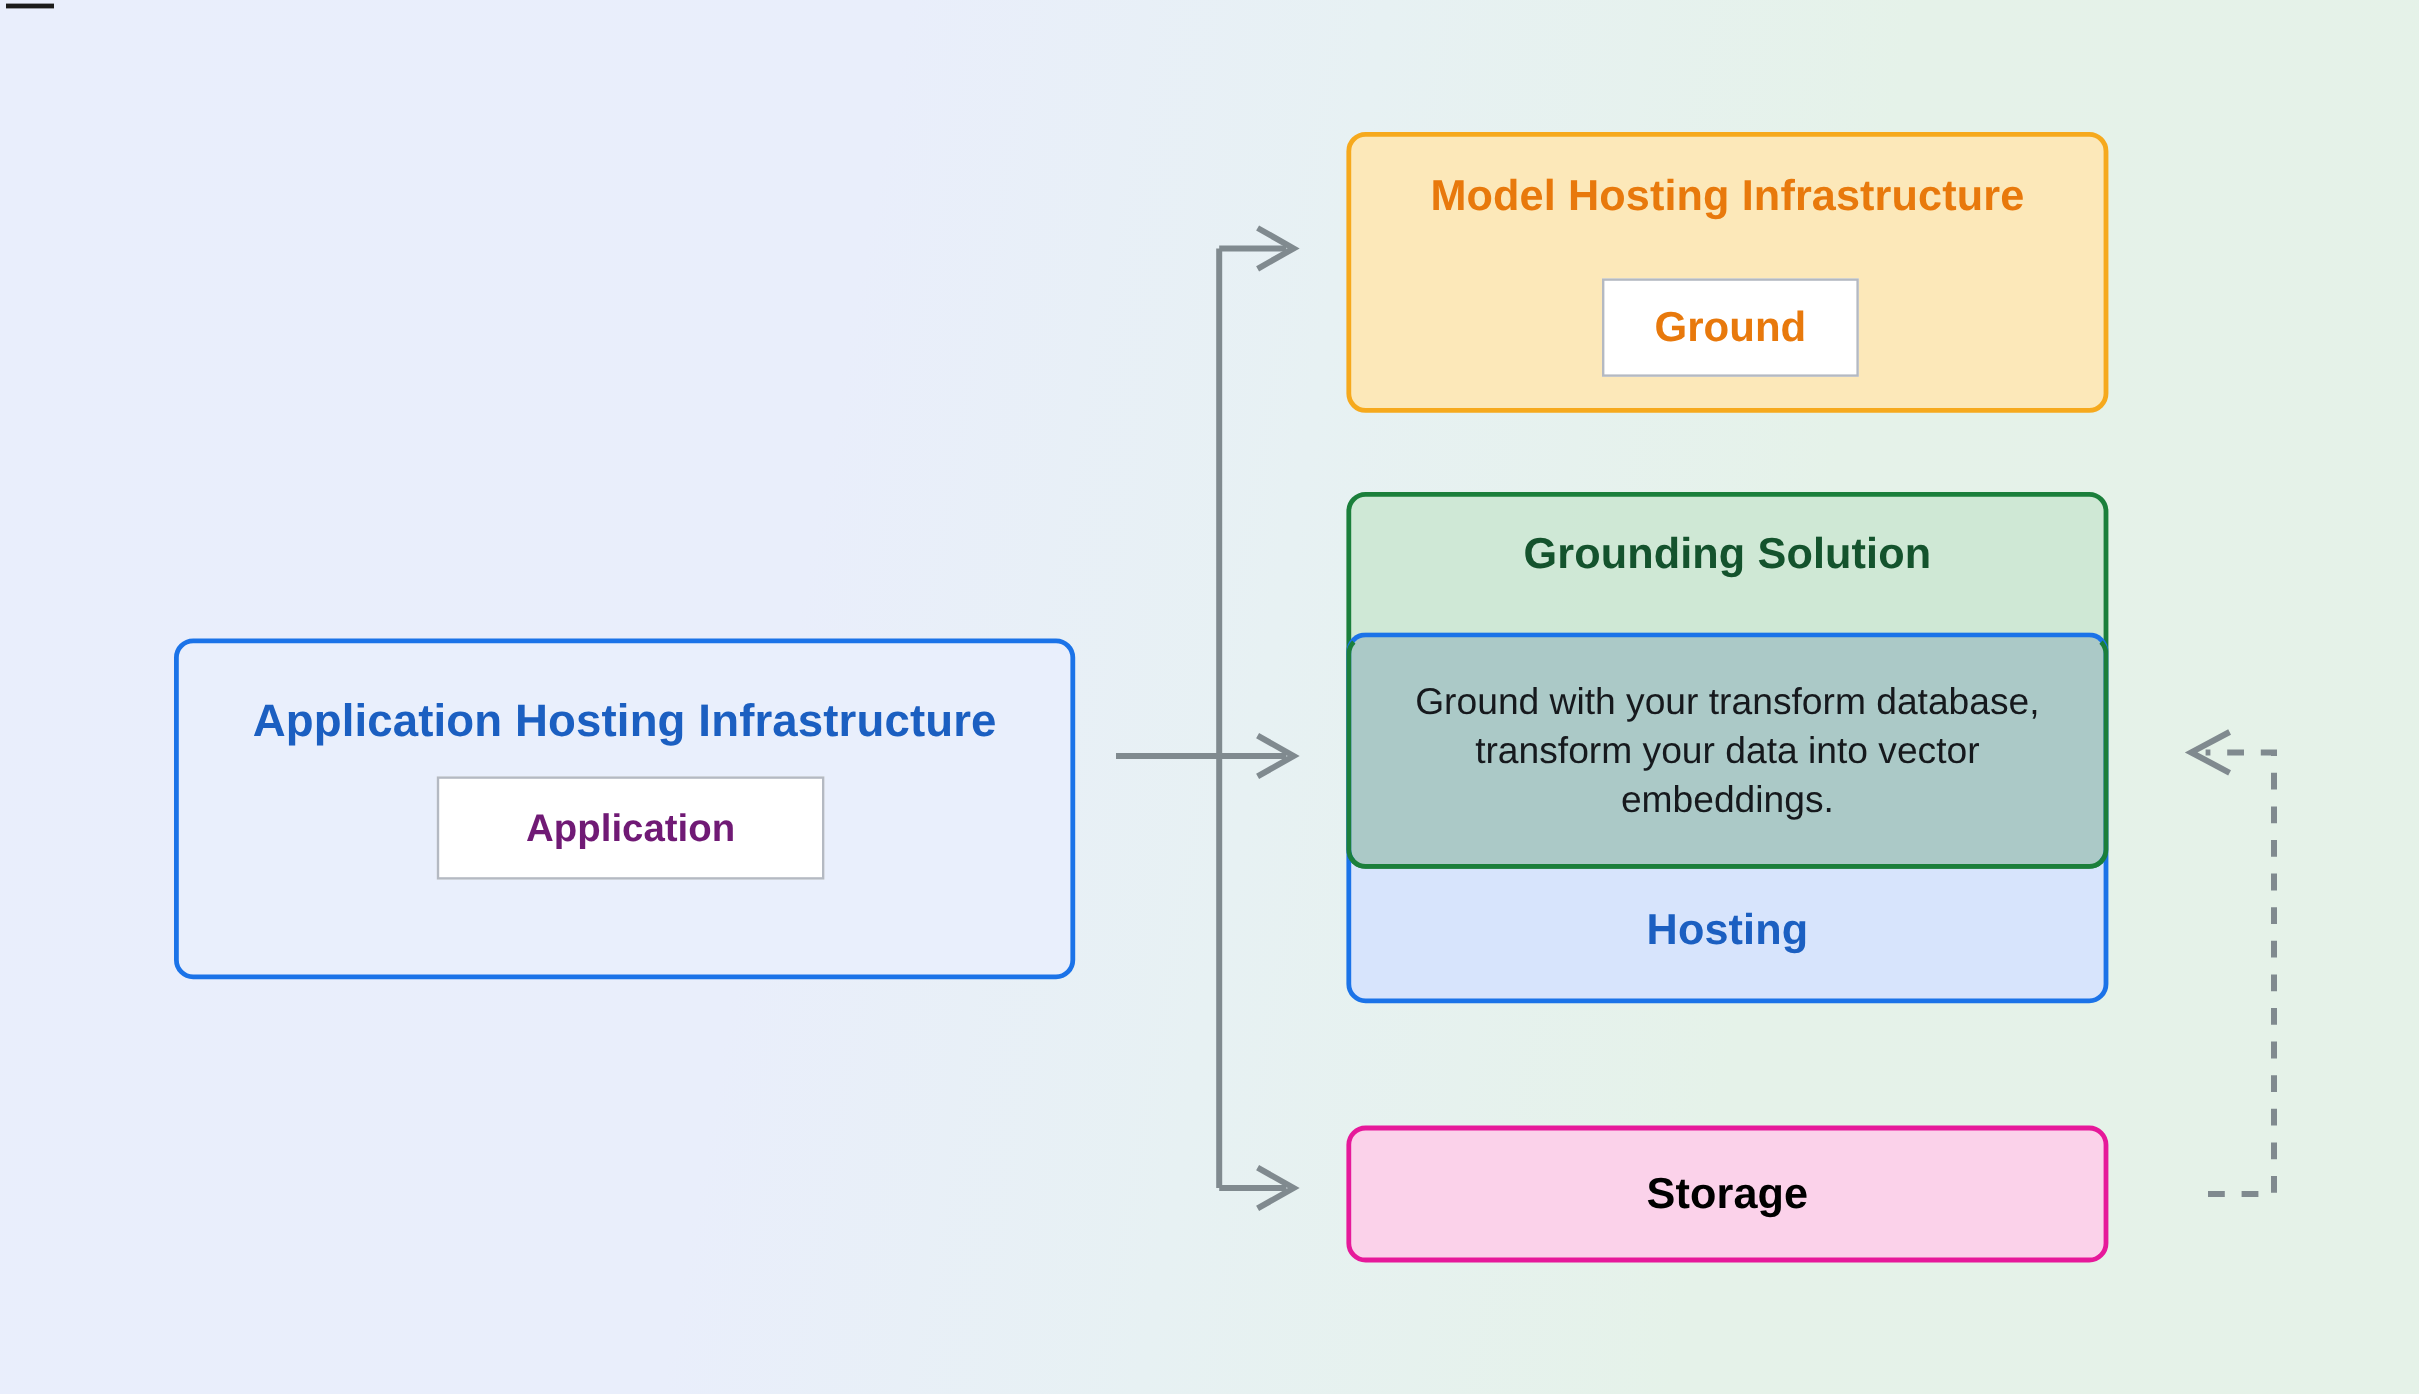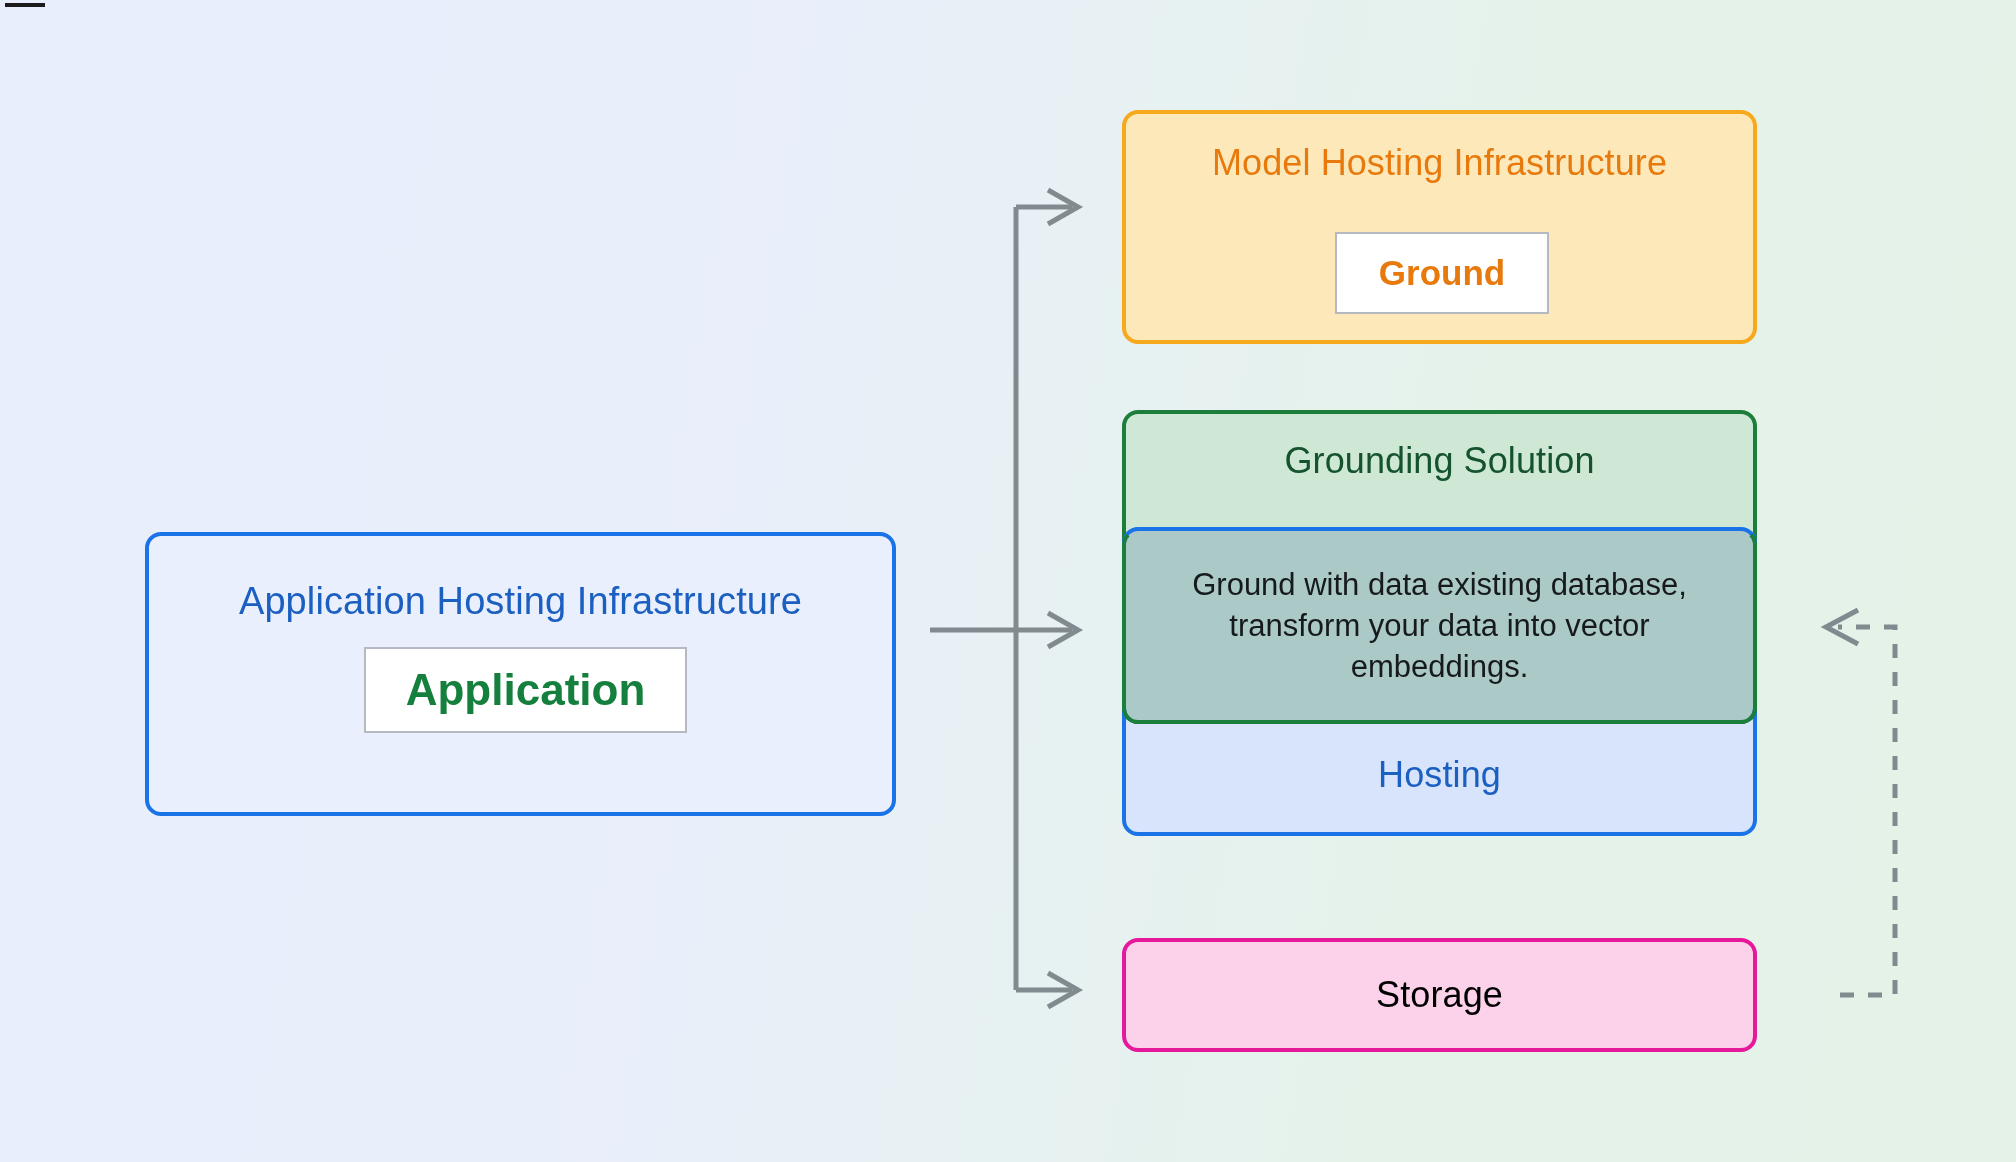--- a/index.html
+++ b/index.html
@@ -35,21 +35,21 @@
     box-sizing: border-box;
     border-radius: 16px;
     border-style: solid;
     border-width: 4px;
     display: flex;
     flex-direction: column;
     align-items: center;
   }
 
   .card-title {
-    font-weight: normal;
+    font-weight: bold;
     letter-spacing: .1px;
     text-align: center;
     white-space: nowrap;
   }
 
   
   #app-host {
     left: 145px;
     top: 532px;
     width: 751px;
@@ -70,22 +70,22 @@
     width: 323px;
     height: 86px;
     box-sizing: border-box;
     border: 2px solid #b4b9c2;
     background: #ffffff;
     display: flex;
     align-items: center;
     justify-content: center;
   }
   #app-inner span {
-    color: #15803d;
-    font-size: 44px;
+    color: #701a75;
+    font-size: 32px;
     font-weight: bold;
   }
 
   
   #model-host {
     left: 1122px;
     top: 110px;
     width: 635px;
     height: 234px;
     border-color: #f6a91d;
@@ -247,21 +247,21 @@
 
   <div class="card" id="database">
     <div class="card-title">Hosting</div>
   </div>
 
   <div class="card" id="grounding">
     <div class="card-title">Grounding Solution</div>
   </div>
 
   <div id="overlap">
-    <div class="note">Ground with data existing database, transform your data into vector embeddings.</div>
+    <div class="note">Ground with your transform database, transform your data into vector embeddings.</div>
   </div>
   <div id="overlap-border-blue"></div>
   <div id="overlap-border-green"></div>
 
   <div class="card" id="storage">
     <div class="card-title">Storage</div>
   </div>
 
   <svg id="connectors" viewBox="0 0 2016 1162" width="2016" height="1162">
     <g fill="none" stroke="#808a8f" stroke-width="5" stroke-linecap="butt" stroke-linejoin="miter">

